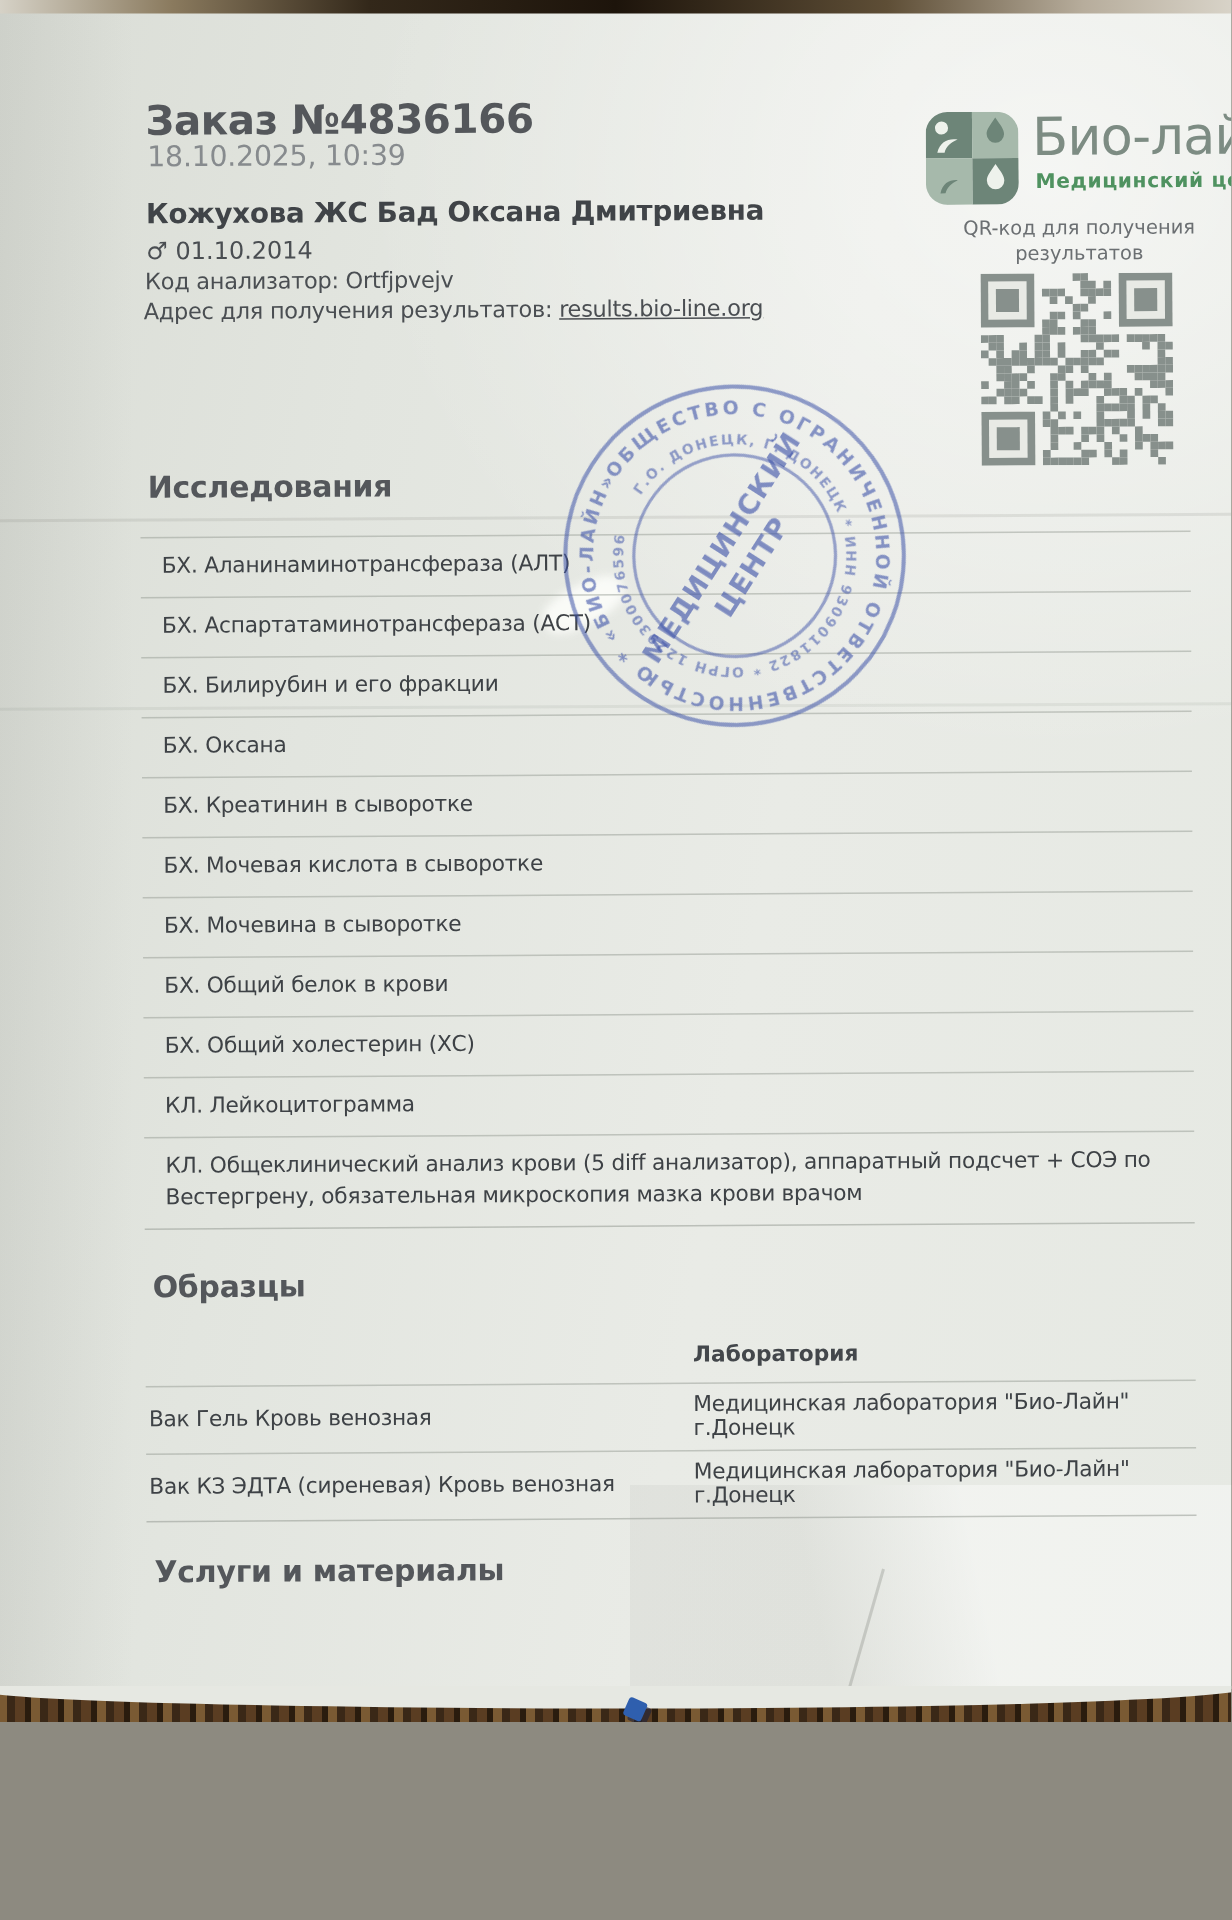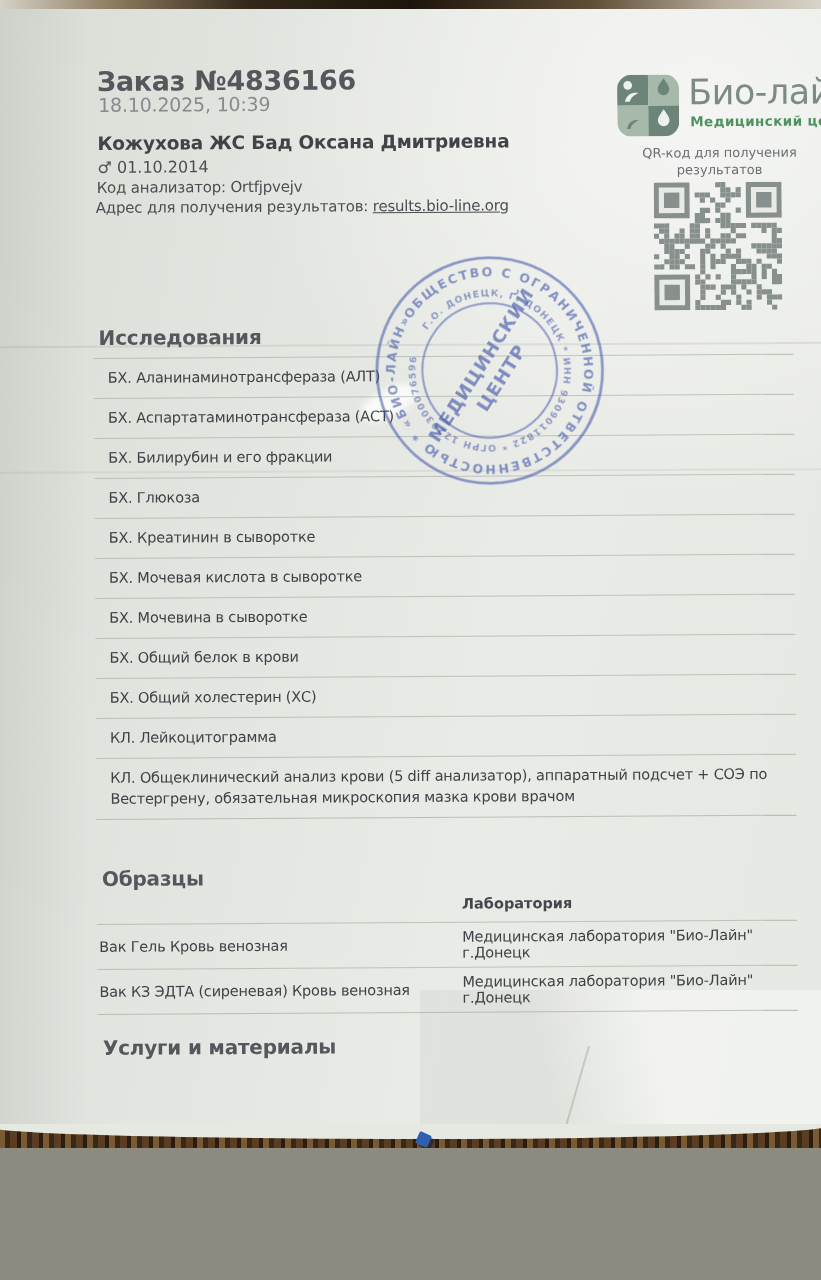--- a/index.html
+++ b/index.html
@@ -42,22 +42,22 @@
 
   .brand{position:absolute;left:620px;top:74px;}
   .brand-icon{position:absolute;left:0;top:2px;}
   .brand-name{position:absolute;left:71px;top:0;font-size:35px;font-weight:500;color:#7d8c83;letter-spacing:-.5px;white-space:nowrap;}
   .brand-sub{position:absolute;left:73px;top:41px;font-size:13.5px;font-weight:600;letter-spacing:.4px;white-space:nowrap;}
 
   .qr-caption{position:absolute;left:628px;top:146px;width:188px;text-align:center;font-size:13px;line-height:17px;color:#6b6f72;}
   .qr-code{position:absolute;left:656px;top:184px;opacity:.92;}
 
   .section-heading{position:absolute;font-size:20px;font-weight:bold;color:#54575b;letter-spacing:-.2px;}
-  .h-studies{left:100px;top:324px;}
-  .h-samples{left:100px;top:865px;}
+  .h-studies{left:100px;top:311px;}
+  .h-samples{left:100px;top:844px;}
   .h-services{left:100px;top:1034px;}
 
   .studies-table{position:absolute;left:95px;top:356px;width:700px;border-bottom:1px solid rgba(150,155,148,.55);}
   .study-row{border-top:1px solid rgba(150,155,148,.5);padding:9px 14px;min-height:40px;display:flex;align-items:center;}
   .study-label{font-size:14.5px;line-height:21px;color:#3e4246;letter-spacing:-.2px;max-width:660px;font-weight:500;}
 
   .samples-table{position:absolute;left:95px;top:875px;width:700px;border-bottom:1px solid rgba(150,155,148,.55);font-size:14.5px;}
   .samples-header{display:grid;grid-template-columns:365px 1fr;height:47px;align-items:end;padding-bottom:10px;}
   .samples-header .col-lab{font-weight:bold;color:#43474b;}
   .sample-row{display:grid;grid-template-columns:365px 1fr;border-top:1px solid rgba(150,155,148,.5);min-height:45px;align-items:center;padding:6px 0;}
@@ -371,21 +371,21 @@
 
         <div class="study-row">
           <span class="study-label">БХ. Аспартатаминотрансфераза (АСТ)</span>
         </div>
 
         <div class="study-row">
           <span class="study-label">БХ. Билирубин и его фракции</span>
         </div>
 
         <div class="study-row">
-          <span class="study-label">БХ. Глюкоза</span>
+          <span class="study-label">БХ. Оксана</span>
         </div>
 
         <div class="study-row">
           <span class="study-label">БХ. Креатинин в сыворотке</span>
         </div>
 
         <div class="study-row">
           <span class="study-label">БХ. Мочевая кислота в сыворотке</span>
         </div>
 

